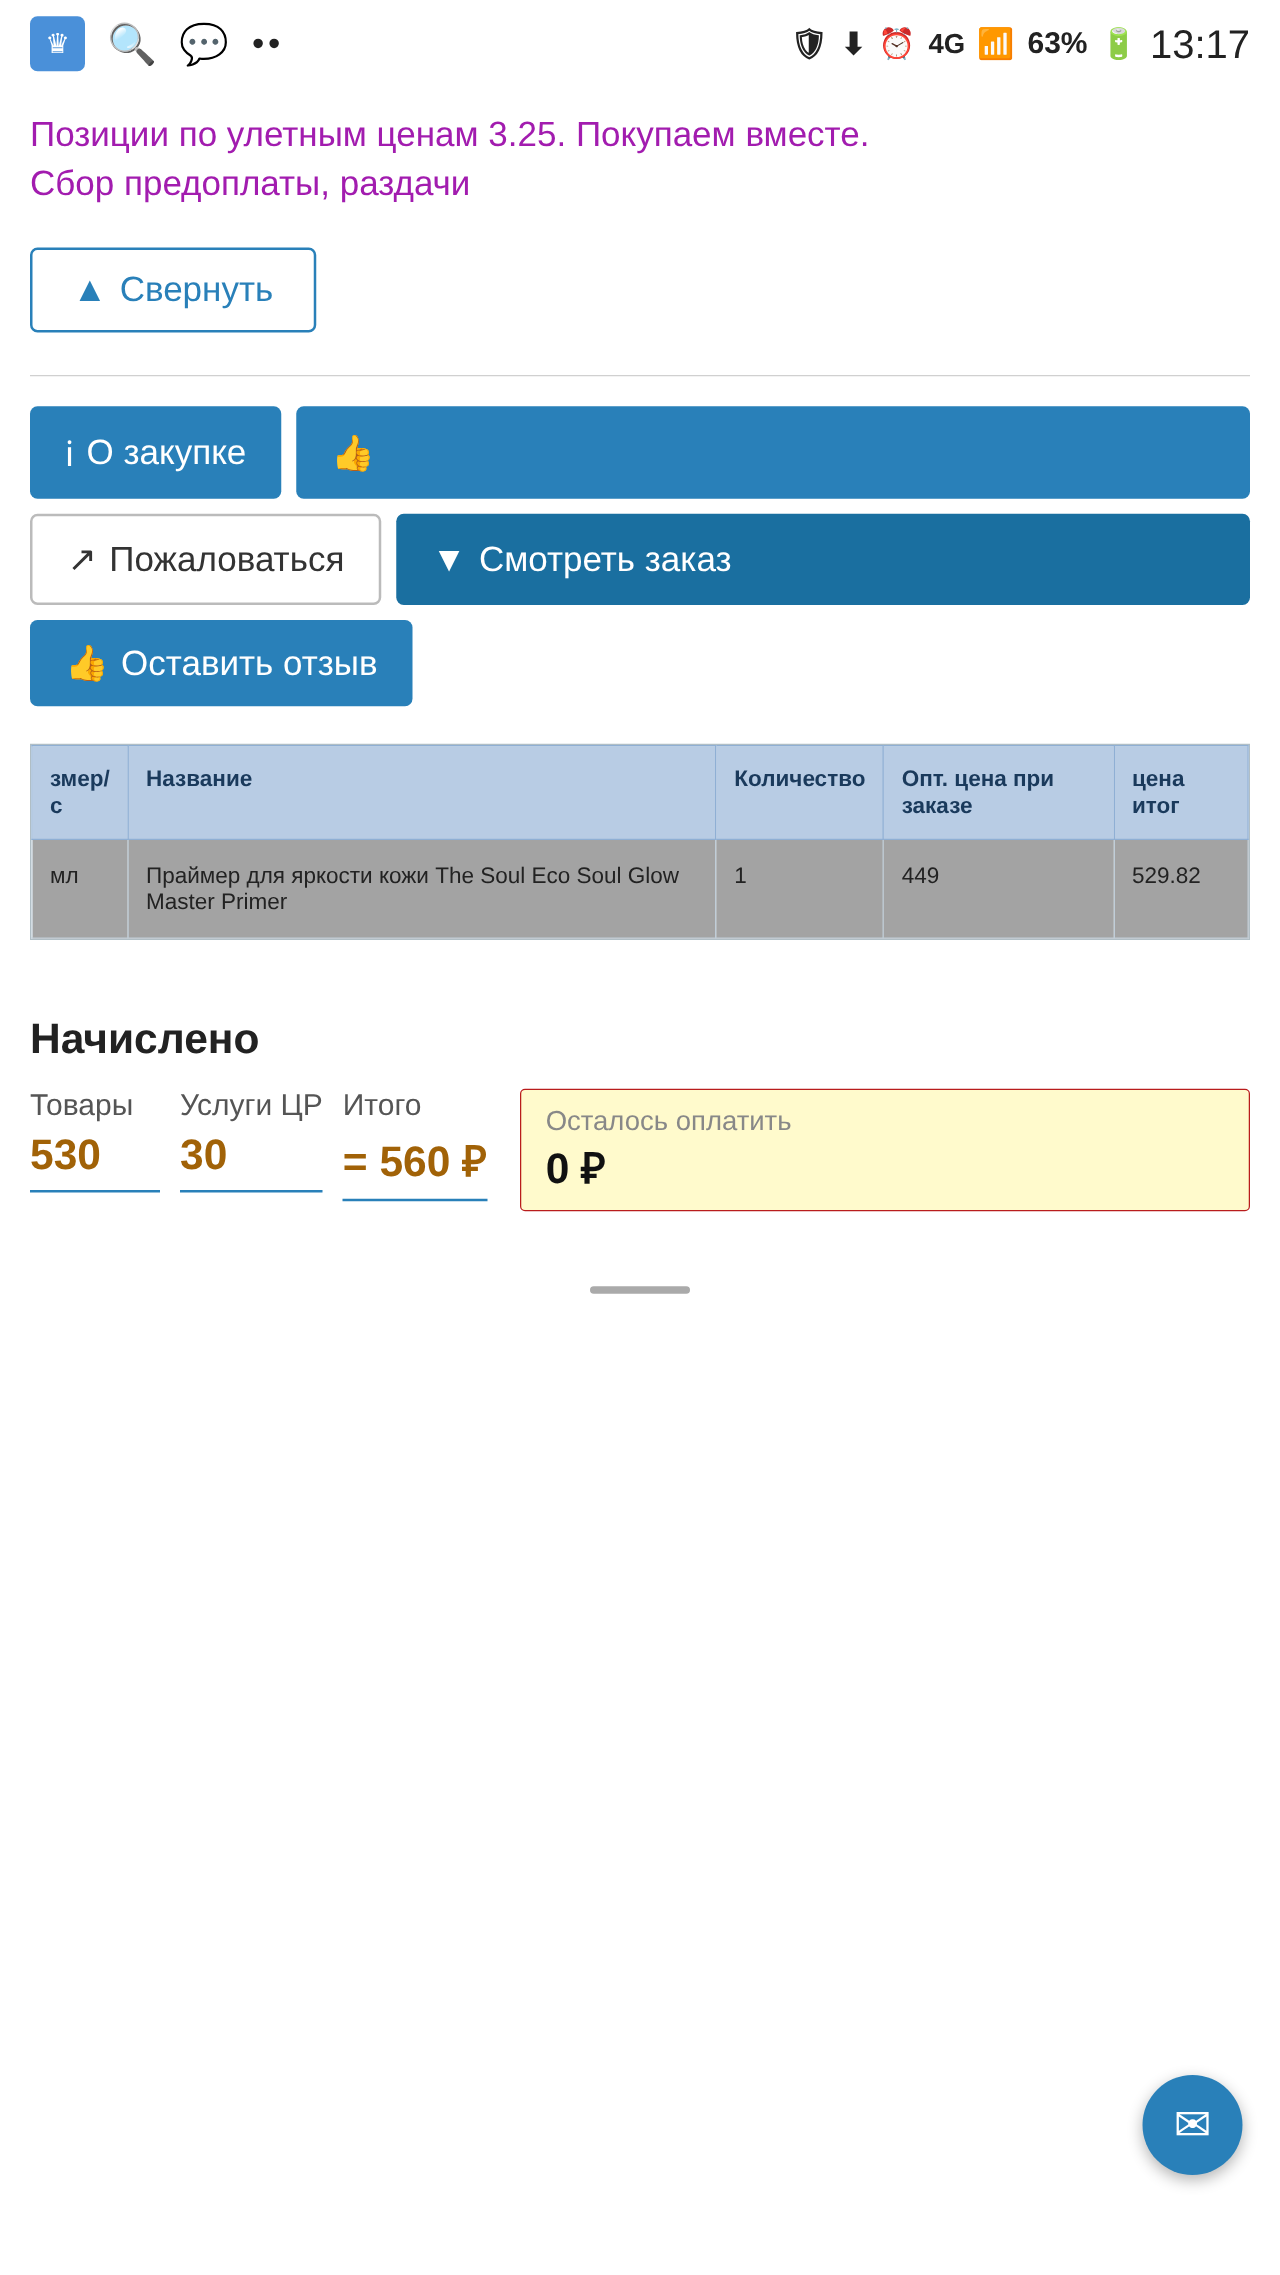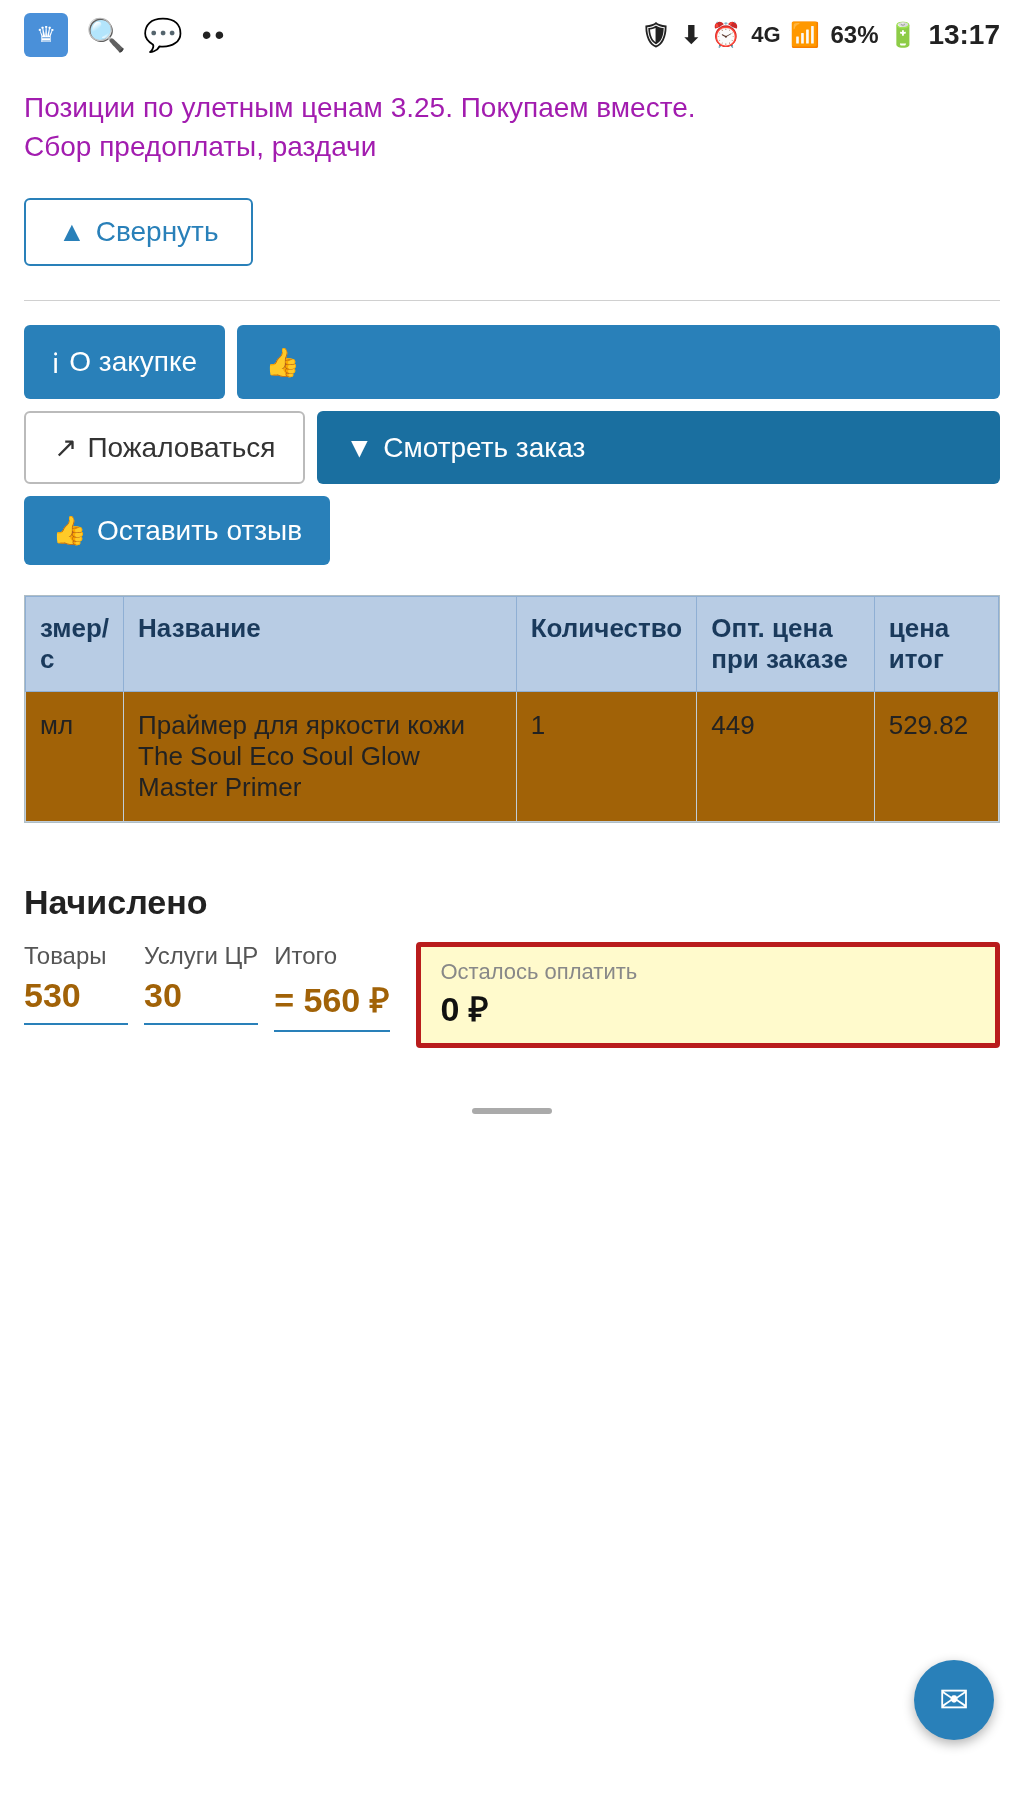--- a/index.html
+++ b/index.html
@@ -118,35 +118,35 @@
     
     .table-wrapper {
       width: 100%;
       overflow-x: auto;
       margin-bottom: 40px;
       border: 1px solid #b0bec5;
     }
     table {
       width: 100%;
       border-collapse: collapse;
-      font-size: 26px;
+      font-size: 18px;
     }
     thead tr {
       background: #b8cce4;
     }
     thead th {
       padding: 16px 14px;
       text-align: left;
       font-weight: bold;
       color: #1a3a5c;
       border: 1px solid #8fafd4;
       vertical-align: top;
     }
     tbody tr {
-      background: #a16207;
+      background: #a3a3a3;
       margin-top: 14px;
     }
     tbody td {
       padding: 18px 14px;
       border: 1px solid #c0cdd8;
       vertical-align: top;
       color: #222;
     }
 
     
@@ -180,21 +180,21 @@
       color: #a16207;
     }
     .charged-divider {
       width: 100%;
       height: 2px;
       background: #2980b9;
       margin-top: 8px;
     }
     .charged-remaining {
       background: #fffacc;
-      border: 5px solid #b91c1c;
+      border: 1px solid #b91c1c;
       padding: 12px 20px;
       border-radius: 4px;
       margin-left: 10px;
       flex: 1;
     }
     .charged-remaining-label {
       font-size: 22px;
       color: #888;
     }
     .charged-remaining-value {
@@ -243,21 +243,21 @@
     <span style="font-size:28px; letter-spacing:3px;">••</span>
   </div>
   <div class="status-bar-right">
     <span style="font-size:24px;">🛡</span>
     <span style="font-size:24px;">⬇</span>
     <span style="font-size:24px;">⏰</span>
     <span style="font-size:22px;">4G</span>
     <span style="font-size:24px;">📶</span>
     <span style="font-size:24px;">63%</span>
     <span style="font-size:24px;">🔋</span>
-    <span style="font-size:28px; font-weight:bold;">13:17</span>
+    <span style="font-size:32px; font-weight:normal;">13:17</span>
   </div>
 </div>
 
 <div class="main-content">
 
   
   <div class="top-text">
     <span>Позиции по улетным ценам 3.25. </span><span>Покупаем вместе.</span>
     <br>
     <span>Сбор предоплаты, раздачи</span>

